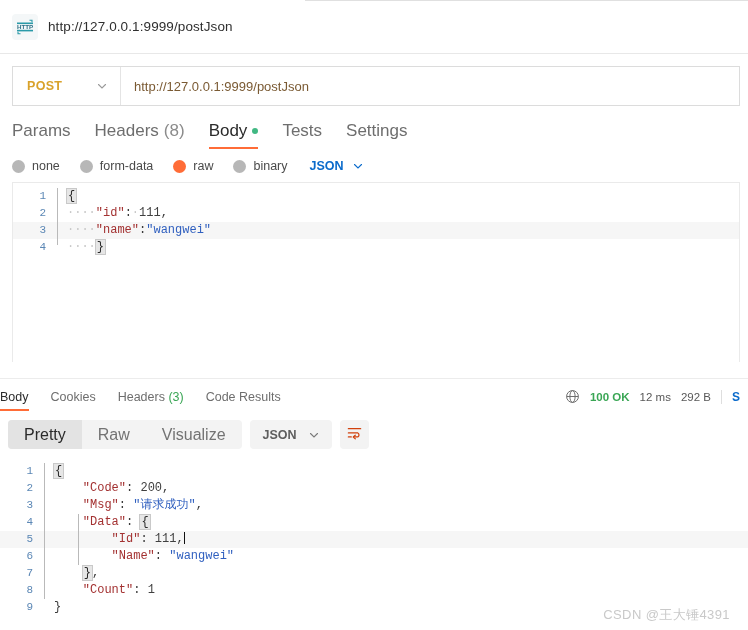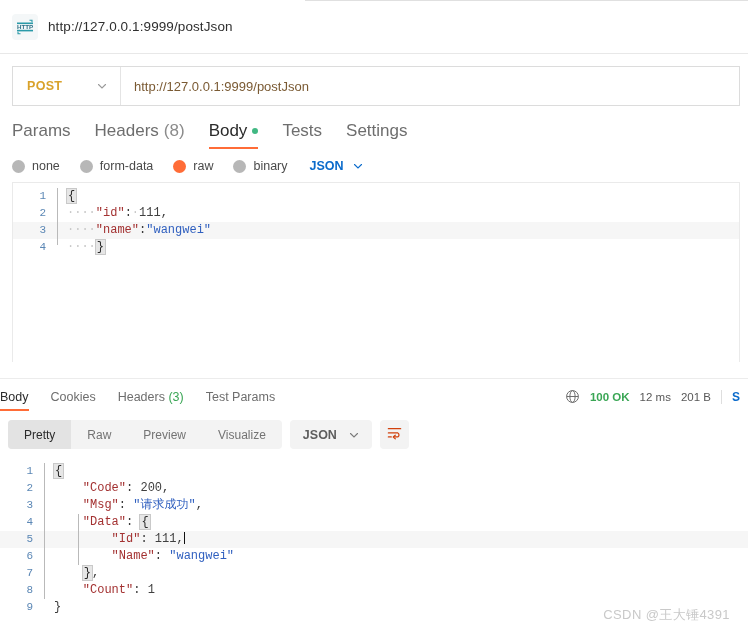--- a/index.html
+++ b/index.html
@@ -272,21 +272,21 @@
   .seg {
     display: flex;
     background: #f3f3f3;
     border-radius: 4px;
     overflow: hidden;
     height: 29px;
   }
   .seg-btn {
     padding: 0 16px;
     display: flex; align-items: center;
-    font-size: 12px;
+    font-size: 16px;
     color: #737373;
     cursor: pointer;
   }
   .seg-btn.active {
     background: #e3e3e3;
     color: #2b2b2b;
   }
   .fmt-select {
     height: 29px;
     background: #f3f3f3;
@@ -442,50 +442,47 @@
       <span>Body</span>
     </div>
     <div class="resp-tab">
       <span>Cookies</span>
     </div>
     <div class="resp-tab">
       <span>Headers</span>
       <span class="count-green">(3)</span>
     </div>
     <div class="resp-tab">
-      <span>Test Params</span>
+      <span>Code Results</span>
     </div>
   </div>
 
   <div class="status-area">
     <span class="globe">
       <svg width="15" height="15" viewBox="0 0 16 16">
         <circle cx="8" cy="8" r="6.3" fill="none" stroke="#6b6b6b" stroke-width="1.05"></circle>
         <ellipse cx="8" cy="8" rx="2.8" ry="6.3" fill="none" stroke="#6b6b6b" stroke-width="1.05"></ellipse>
         <line x1="1.8" y1="8" x2="14.2" y2="8" stroke="#6b6b6b" stroke-width="1.05"></line>
       </svg>
     </span>
     <span class="st-ok">100 OK</span>
     <span class="st-grey">12 ms</span>
-    <span class="st-grey">201 B</span>
+    <span class="st-grey">292 B</span>
     <span class="vert-sep"></span>
     <span class="save-resp">Save Response</span>
   </div>
 </div>
 
 <div class="resp-toolbar">
   <div class="seg">
     <div class="seg-btn active">
       <span>Pretty</span>
     </div>
     <div class="seg-btn">
       <span>Raw</span>
-    </div>
-    <div class="seg-btn">
-      <span>Preview</span>
     </div>
     <div class="seg-btn">
       <span>Visualize</span>
     </div>
   </div>
 
   <div class="fmt-select">
     <span>JSON</span>
     <span class="chev">
       <svg width="10" height="10" viewBox="0 0 10 10">

